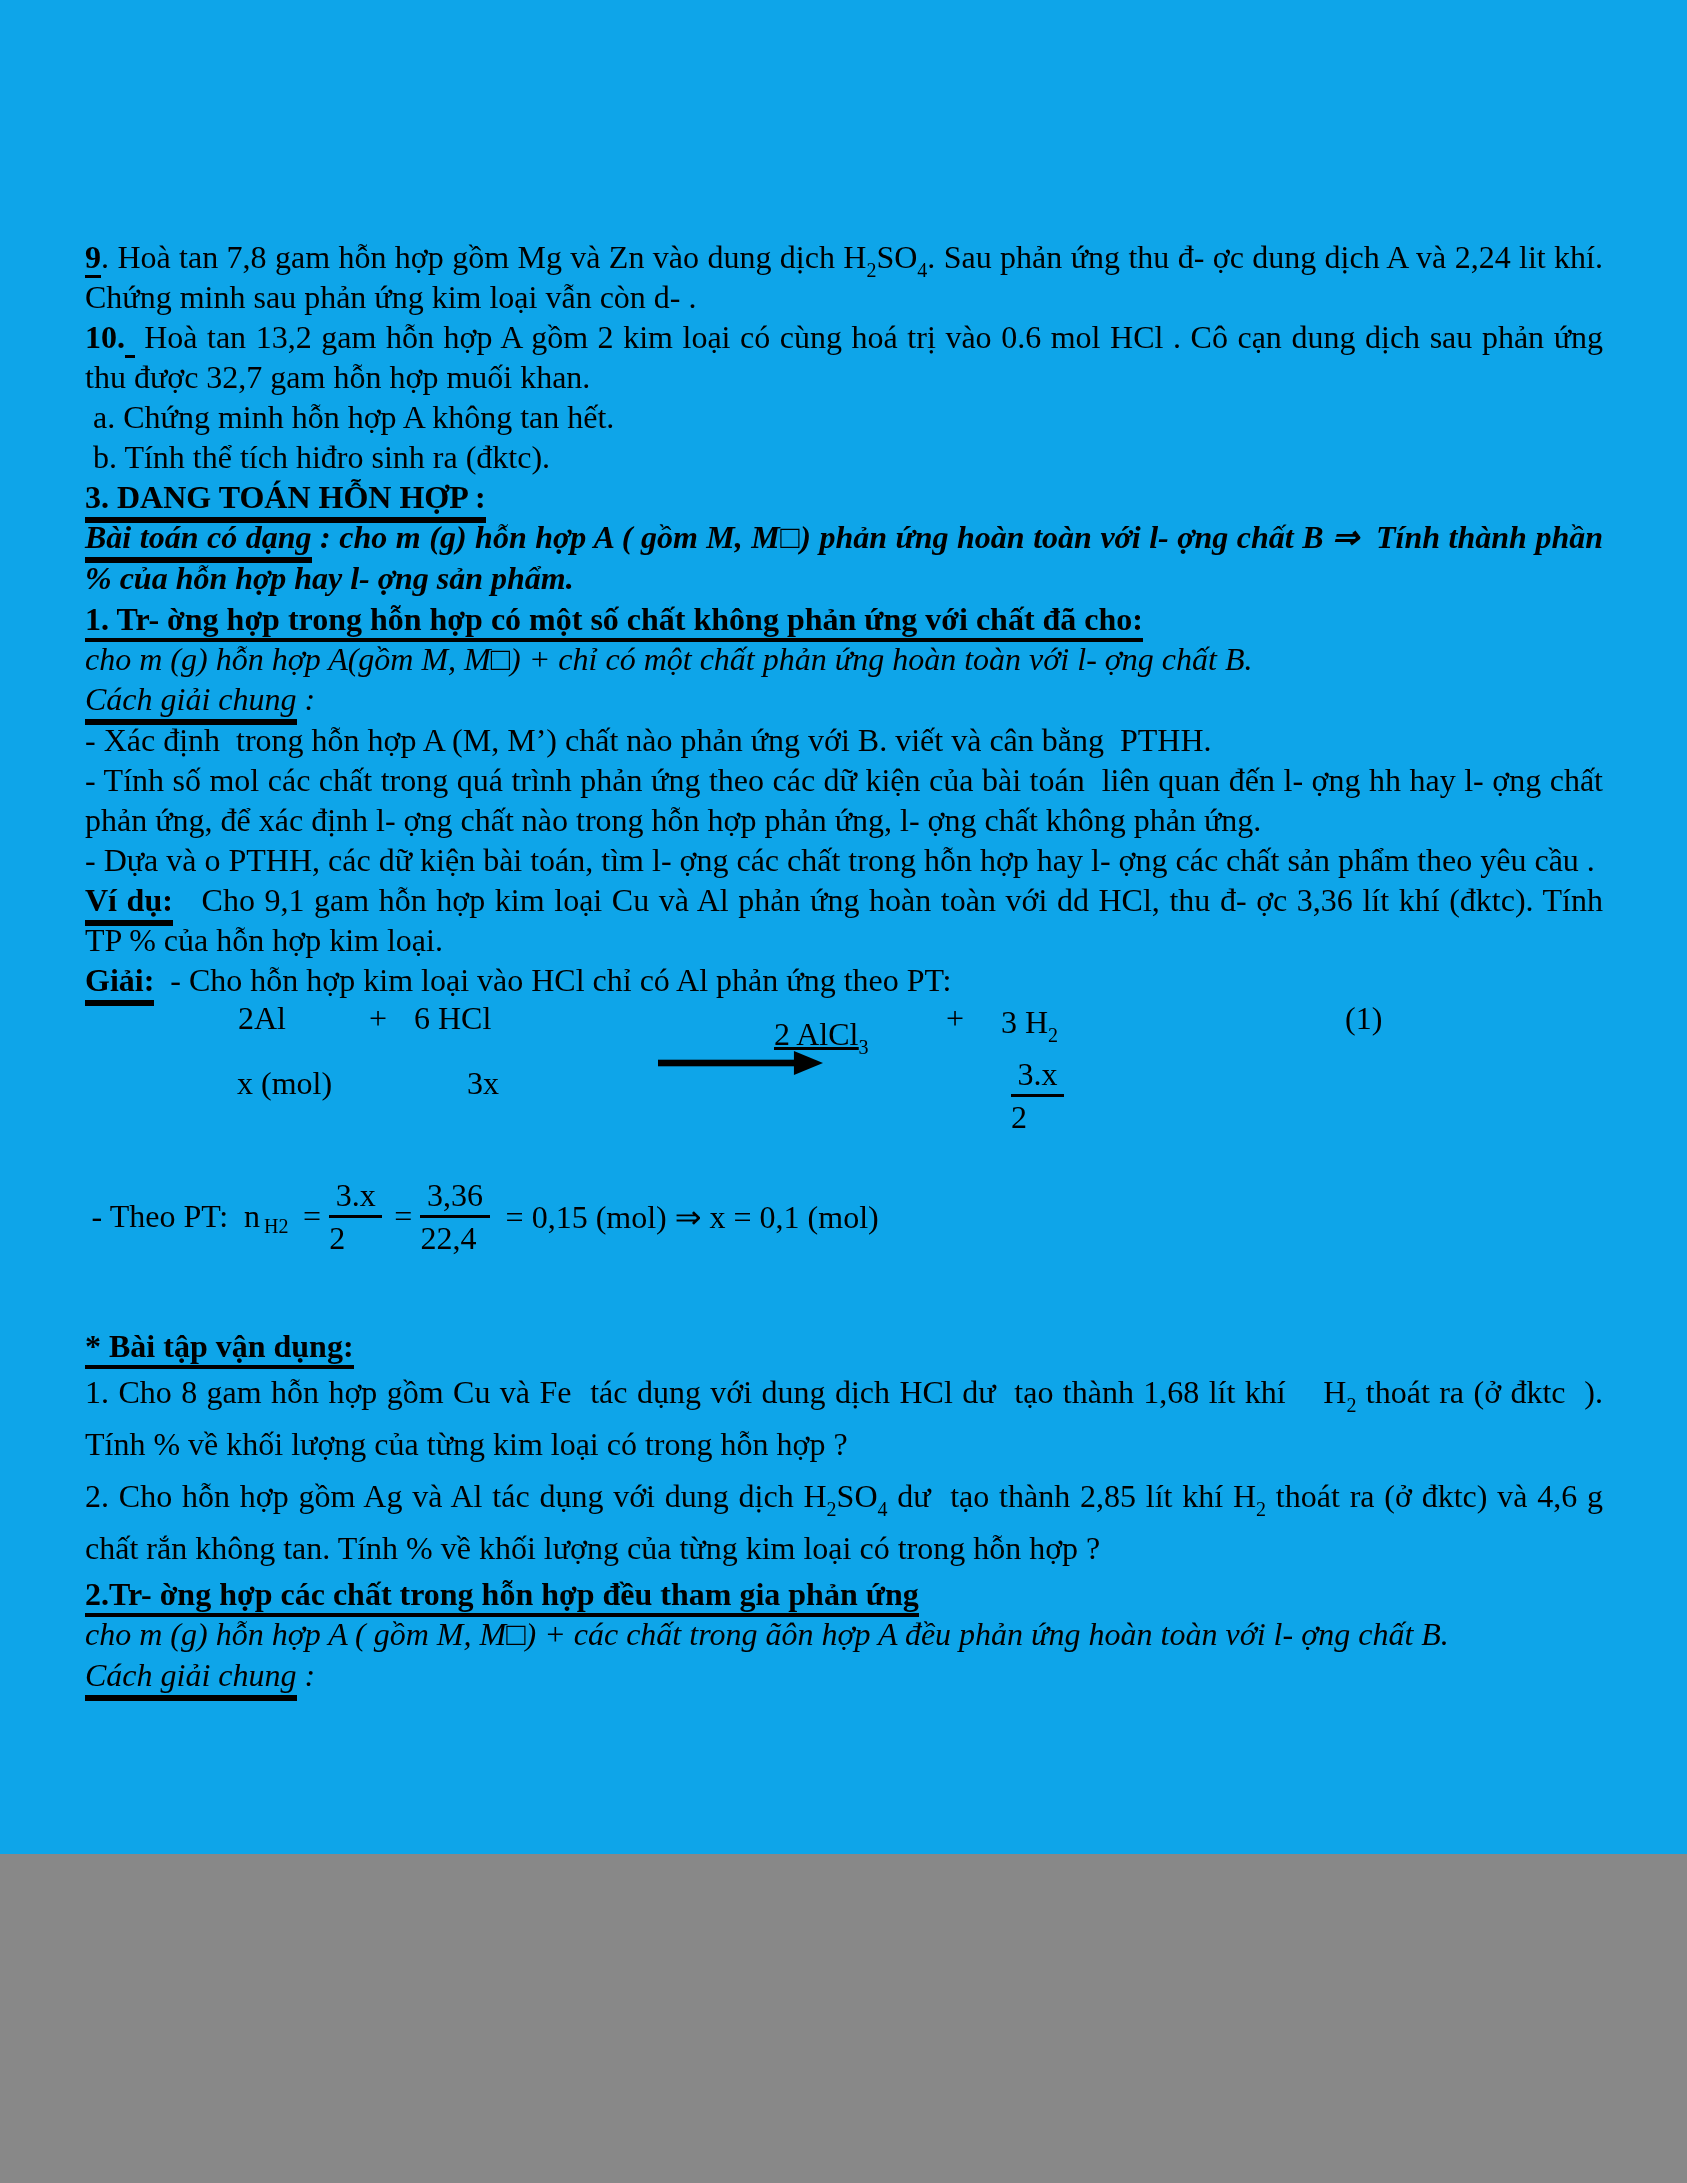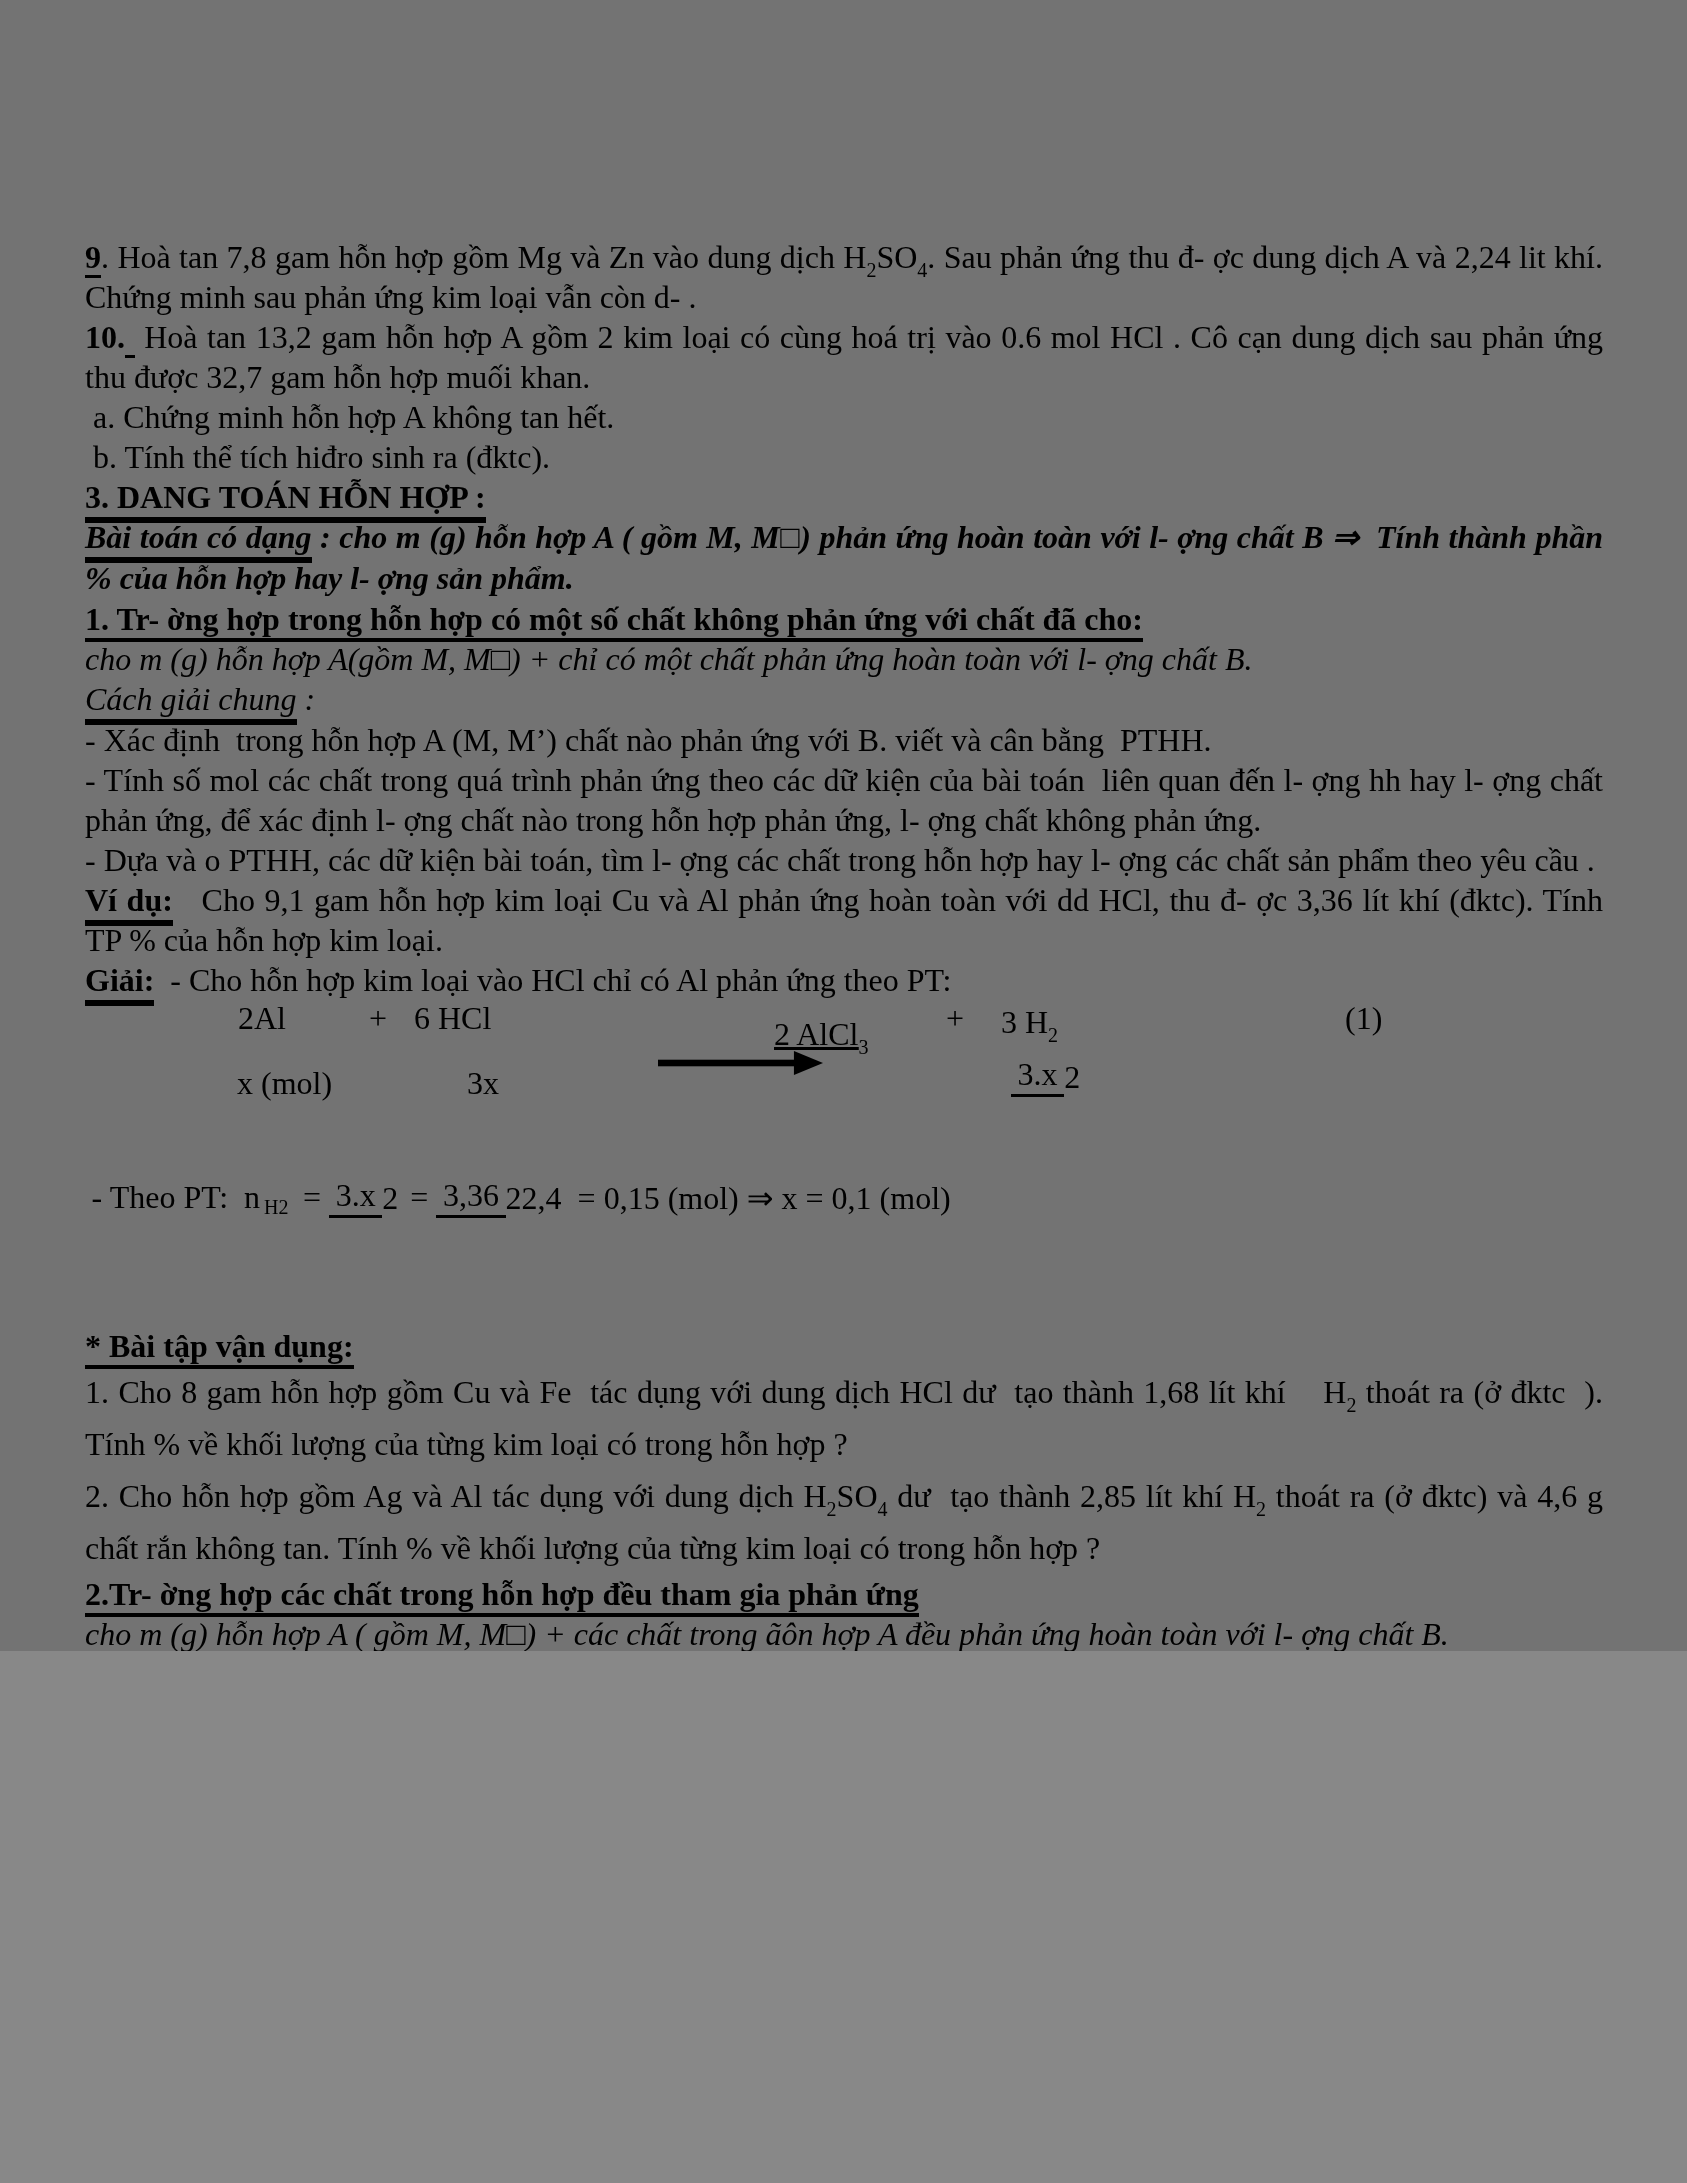--- a/index.html
+++ b/index.html
@@ -1,17 +1,17 @@
 <!DOCTYPE html>
 <html style="font-size:10.6px"><head>
 <meta charset="utf-8">
 <style>
   html,body{margin:0;padding:0;background:#888;}
   .page{
-    width:1687px;height:1651px;background:#737373;position:relative;
+    width:1687px;height:1854px;background:#0ea5e9;position:relative;
     font-family:"Liberation Serif", serif;color:#000;overflow:hidden;
   }
   .content{
     position:absolute;left:85px;top:237px;width:1518px;
   }
   p.para{
     margin:0;font-size:32px;line-height:40px;text-align:justify;
     white-space:pre-wrap;
   }
   p.lead{line-height:41px;}
@@ -22,21 +22,21 @@
   .u4{border-bottom:3.3px solid #000;}
   .u7{border-bottom:4.6px solid #000;padding-bottom:1.3px;}
   .u9{border-bottom:6.6px solid #000;padding-bottom:2px;}
   .sb{font-size:20px;position:relative;top:9.3px;line-height:0;}
   .mt10{margin-top:6.6px;}
   .mt6{margin-top:4px;}
   .mt56{margin-top:37px;}
   
   .eqblock{position:relative;height:326px;font-size:32px;}
   .abs{position:absolute;white-space:pre;}
-  .frac{display:inline-flex;flex-direction:row;align-items:center;vertical-align:middle;line-height:37px;}
+  .frac{display:inline-flex;flex-direction:column;align-items:flex-start;vertical-align:middle;line-height:37px;}
   .frac .num{border-bottom:3.3px solid #000;padding:0 6.6px 1.3px 6.6px;}
   .frac .den{padding-top:1.3px;}
   .eqrow{display:inline-flex;align-items:center;}
   .eqrow > *{margin-right:4px;}
   .arrow-svg{display:inline-block;}
   .footer{
     position:absolute;left:85px;top:1999px;font-size:30px;
     font-family:"Liberation Serif", serif;
   }
 </style>

